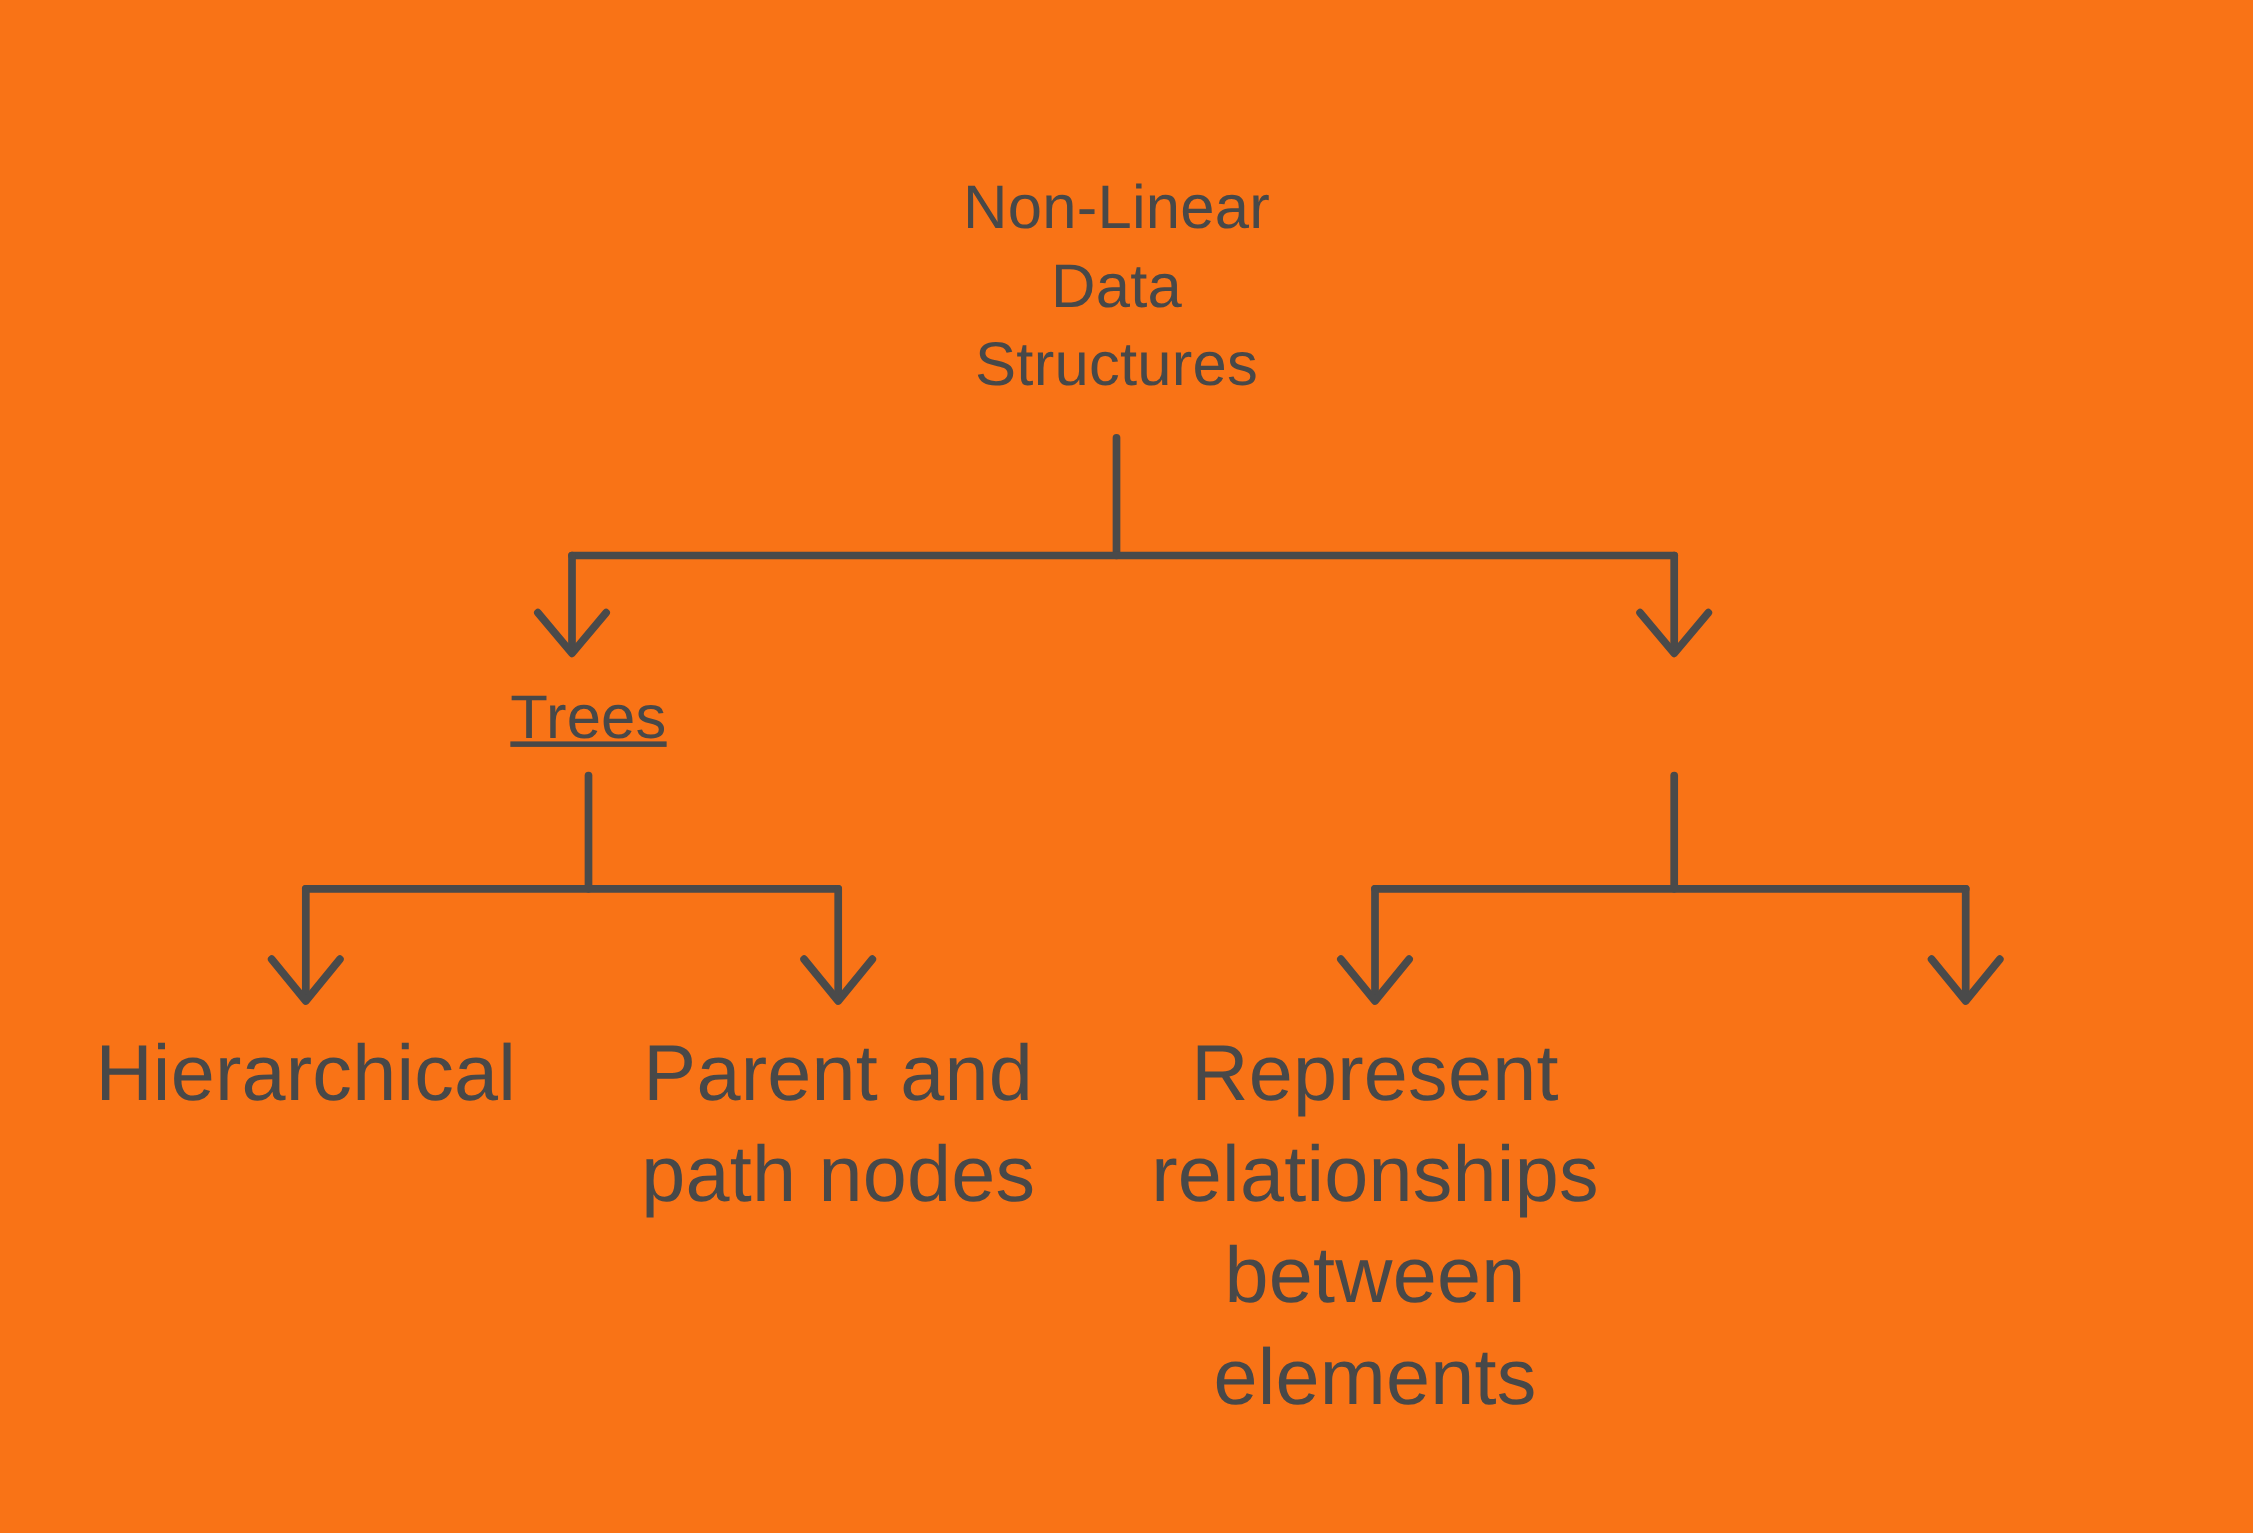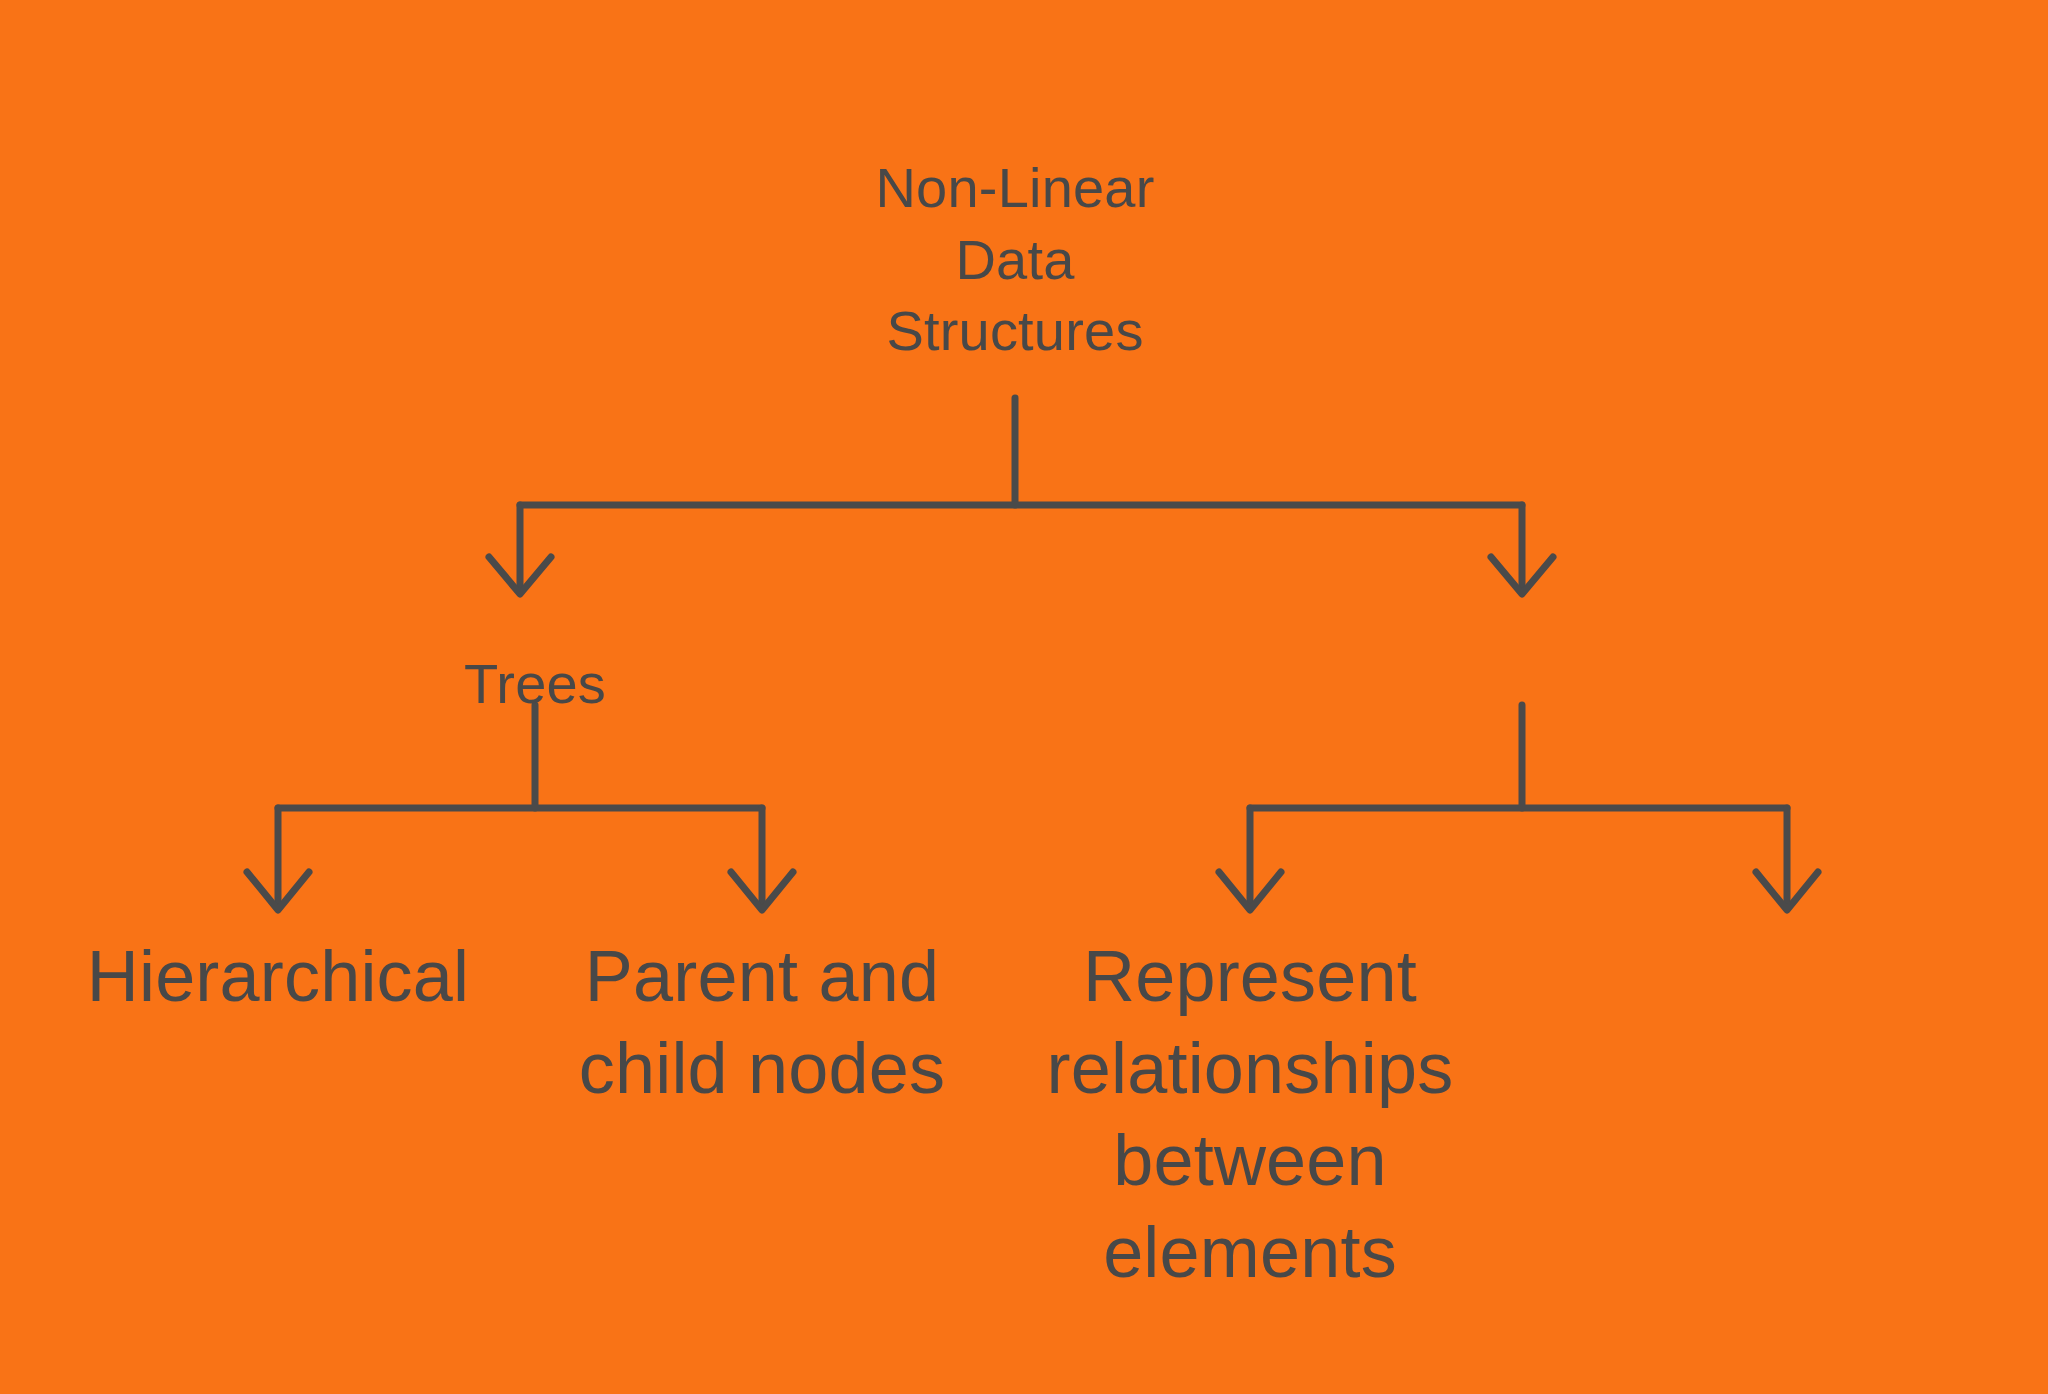--- a/index.html
+++ b/index.html
@@ -33,21 +33,22 @@
   }
   .root-label {
     font-size: 56px;
     width: 560px;
     left: 735px;
     top: 152px;
   }
   .branch-label {
     font-size: 56px;
     width: 460px;
-    top: 648px;
+    top: 616px;
+    text-decoration: underline;
   }
   .branch-trees { left: 305px; }
   .branch-graphs { left: 1292px; }
   .leaf-label {
     font-size: 72px;
     width: 440px;
     top: 930px;
   }
   .leaf-0 { left: 58px; }
   .leaf-1 { left: 542px; }
@@ -98,21 +99,21 @@
   <div class="node-label root-label" style="color: rgb(72, 72, 72);">Non-Linear
 Data
 Structures</div>
 
   <div class="node-label branch-label branch-trees" style="color: rgb(72, 72, 72);">Trees</div>
 
 
   <div class="node-label leaf-label leaf-0" style="color: rgb(72, 72, 72);">Hierarchical</div>
 
   <div class="node-label leaf-label leaf-1" style="color: rgb(72, 72, 72);">Parent and
-child nodes</div>
+path nodes</div>
 
   <div class="node-label leaf-label leaf-2" style="color: rgb(72, 72, 72);">Represent
 relationships
 between
 elements</div>
 
 
 </div>
 
 </body></html>

